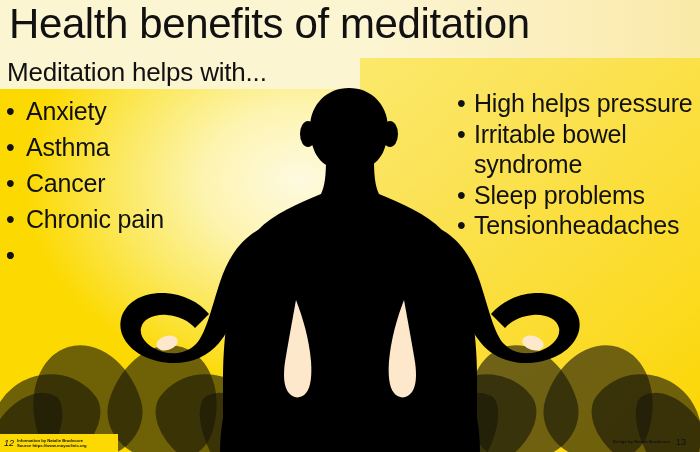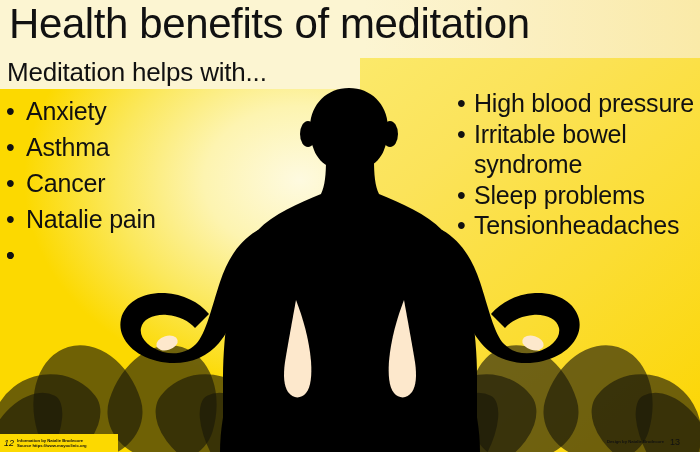--- a/index.html
+++ b/index.html
@@ -91,21 +91,21 @@
   }
   .pagenum-left{
     font-size:9px;color:#111;padding:0 3px 0 4px;line-height:18px;font-style:italic;
   }
   .credit-left{
     font-size:4.2px;line-height:5.2px;color:#111;font-weight:700;
     padding-right:2px;
   }
   .credit-left span{display:block;}
   .footer-right{
-    position:absolute;right:14px;bottom:2px;height:16px;
+    position:absolute;right:8px;bottom:2px;height:16px;
     display:flex;align-items:flex-start;
   }
   .credit-right{
     font-size:4.2px;line-height:16px;color:#111;font-weight:700;
     padding-right:6px;
   }
   .pagenum-right{
     font-size:9px;color:#111;line-height:16px;padding-right:6px;
   }
 </style>
@@ -236,34 +236,34 @@
     <li>
       <span class="dot">•</span>
       <span class="txt">Asthma</span>
     </li>
     <li>
       <span class="dot">•</span>
       <span class="txt">Cancer</span>
     </li>
     <li>
       <span class="dot">•</span>
-      <span class="txt">Natalie pain</span>
+      <span class="txt">Chronic pain</span>
     </li>
     <li>
       <span class="dot">•</span>
     </li>
     <li>
       <span class="dot">•</span>
     </li>
   </ul>
 
   <ul class="bullets" id="list-right">
     <li>
       <span class="dot">•</span>
-      <span class="txt">High blood pressure</span>
+      <span class="txt">High helps pressure</span>
     </li>
     <li>
       <span class="dot">•</span>
       <span class="txt">Irritable bowel syndrome</span>
     </li>
     <li>
       <span class="dot">•</span>
       <span class="txt">Sleep problems</span>
     </li>
     <li>

